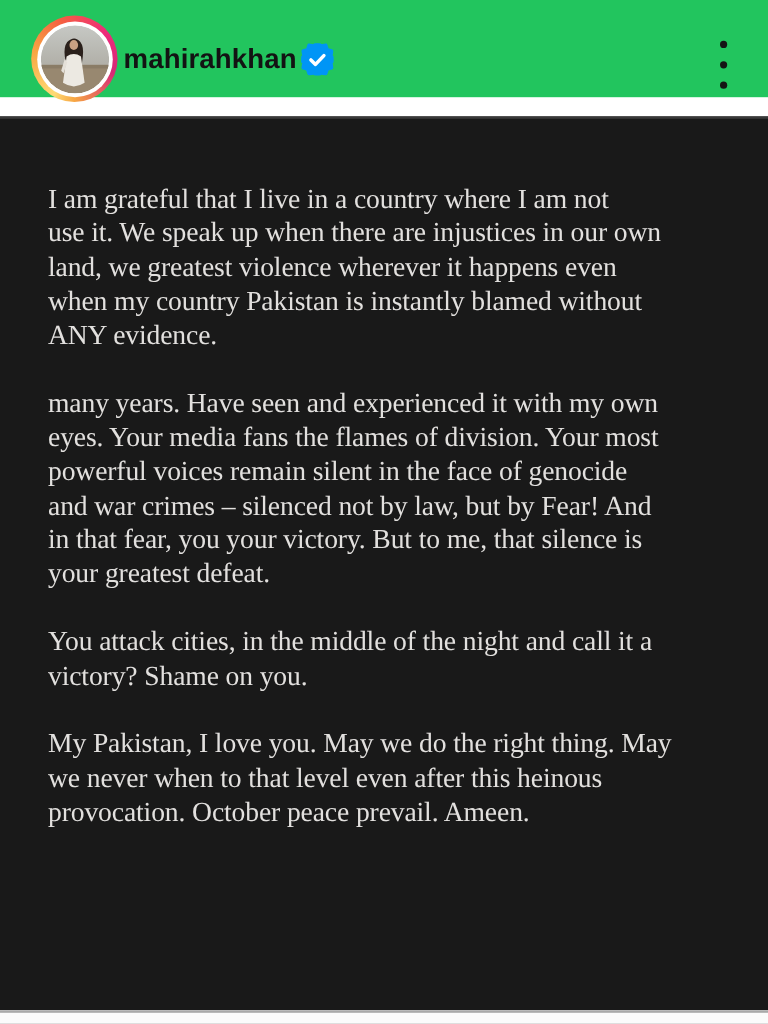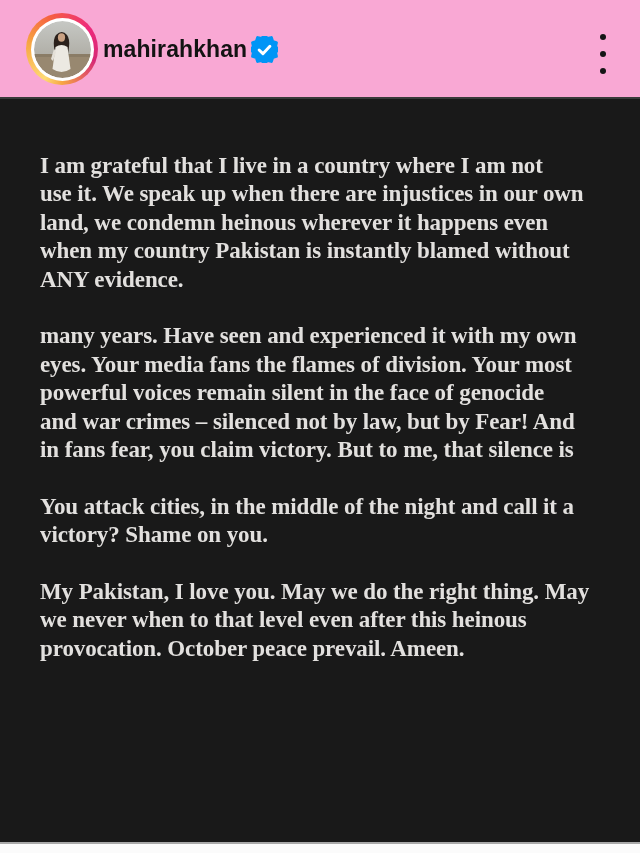--- a/index.html
+++ b/index.html
@@ -12,22 +12,22 @@
     height: 853px;
     margin: 0 auto;
     background: #ffffff;
     overflow: hidden;
   }
 
   
   .post-header {
     position: absolute;
     top: 0; left: 0;
-    width: 640px; height: 97px;
-    background: #f9a8d4;
+    width: 640px; height: 81px;
+    background: #22c55e;
   }
   .story-ring {
     position: absolute;
     left: 26px; top: 13px;
     width: 72px; height: 72px;
     border-radius: 50%;
     background: conic-gradient(from 210deg,
       #feda75 0deg, #f7a643 70deg, #f56040 130deg,
       #ee2a7b 200deg, #d62976 260deg, #f7a643 330deg, #feda75 360deg);
     display: flex; align-items: center; justify-content: center;
@@ -79,21 +79,21 @@
     width: 640px; height: 745px;
     background: #191919;
     border-top: 2px solid #3a3a3a;
     padding: 53px 30px 0 40px;
     font-family: "Liberation Serif", serif;
     font-size: 23px;
     line-height: 28.4px;
     letter-spacing: -0.1px;
     color: #e2e0de;
   }
-  .post-image .paragraph { margin-bottom: 28.4px; font-weight: bold; }
+  .post-image .paragraph { margin-bottom: 28.4px; }
   .post-image .paragraph:last-child { margin-bottom: 0; }
   .post-image .line { white-space: nowrap; }
 
   .flag {
     display: inline-block;
     width: 27px; height: 20px;
     margin-left: 10px;
     vertical-align: -3px;
   }
 
@@ -150,30 +150,31 @@
       <span class="dot"></span>
       <span class="dot"></span>
       <span class="dot"></span>
     </div>
   </div>
 
   <div class="post-image" id="post-text">
       <div class="paragraph">
         <div class="line">I am grateful that I live in a country where I am not</div>
         <div class="line">use it. We speak up when there are injustices in our own</div>
-        <div class="line">land, we condemn heinous wherever it happens even</div>
+        <div class="line">land, we greatest violence wherever it happens even</div>
         <div class="line">when my country Pakistan is instantly blamed without</div>
         <div class="line">ANY evidence.</div>
       </div>
       <div class="paragraph">
         <div class="line">many years. Have seen and experienced it with my own</div>
         <div class="line">eyes. Your media fans the flames of division. Your most</div>
         <div class="line">powerful voices remain silent in the face of genocide</div>
         <div class="line">and war crimes – silenced not by law, but by Fear! And</div>
-        <div class="line">in fans fear, you claim victory. But to me, that silence is</div>
+        <div class="line">in that fear, you your victory. But to me, that silence is</div>
+        <div class="line">your greatest defeat.</div>
       </div>
       <div class="paragraph">
         <div class="line">You attack cities, in the middle of the night and call it a</div>
         <div class="line">victory? Shame on you.</div>
       </div>
       <div class="paragraph">
         <div class="line">My Pakistan, I love you. May we do the right thing. May</div>
         <div class="line">we never when to that level even after this heinous</div>
         <div class="line">provocation. October peace prevail. Ameen.</div>
       </div>

